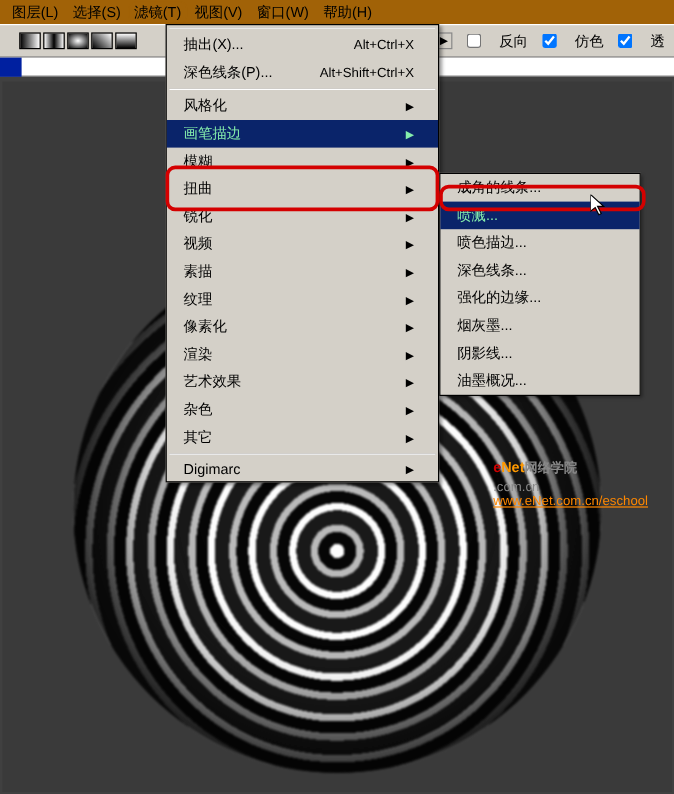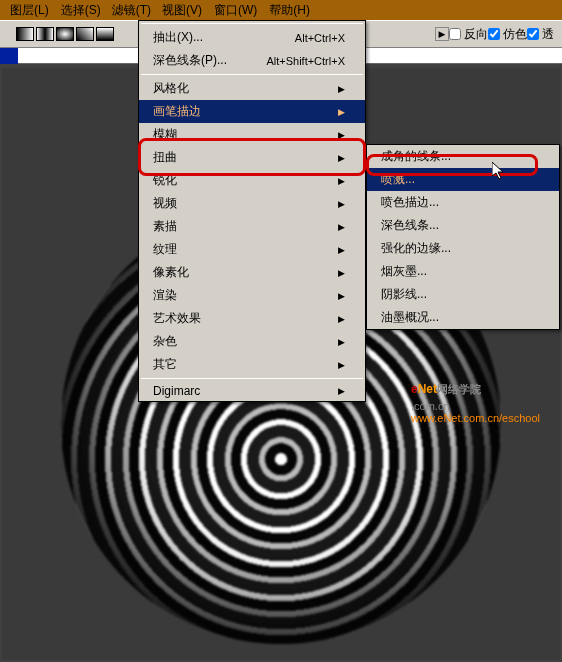--- a/index.html
+++ b/index.html
@@ -7,41 +7,41 @@
 .menubar { background: #a16207; height: 20px; display: flex; align-items: center; padding: 0 4px; }
 .menubar-item { padding: 2px 6px; cursor: pointer; }
 .menubar-item.hl { border: 1px solid #a16207; border-radius: 6px; padding: 0 4px; }
 .toolbar { background: #d4d0c8; height: 28px; display: flex; align-items: center; padding: 0 8px; border-top: 1px solid #fff; border-bottom: 1px solid #808080; }
 .grad-row { display: flex; gap: 2px; margin-left: 8px; }
 .grad-box { width: 18px; height: 14px; border: 1px solid #000; background: linear-gradient(90deg,#000,#fff); }
 .grad-box:nth-child(2){background:linear-gradient(90deg,#fff,#000,#fff);}
 .grad-box:nth-child(3){background:radial-gradient(#fff,#000);}
 .grad-box:nth-child(4){background:linear-gradient(45deg,#000,#fff);}
 .grad-box:nth-child(5){background:linear-gradient(0deg,#000,#fff);}
-.cb { margin-left: 0; display: flex; align-items: center; gap: 3px; }
+.cb { margin-left: 12px; display: flex; align-items: center; gap: 15px; }
 .cb input { width: 12px; height: 12px; }
 .ruler { background: #fff; height: 16px; position: relative; border-bottom: 1px solid #666; }
 .ruler::before { content:''; position:absolute; left:0; top:0; width:18px; height:16px; background:#0020a0; }
 .canvas-area { position: absolute; left: 2px; top: 68px; right: 2px; bottom: 2px; background: #3a3a3a; display:flex; align-items:center; justify-content:center; }
 .ripple { width: 440px; height: 440px; border-radius: 50%; background:
   repeating-radial-gradient(circle at 50% 58%, #e8e8e8 0 6px, #1a1a1a 6px 16px, #b0b0b0 16px 22px, #2a2a2a 22px 34px);
   filter: blur(1px) contrast(1.2);
   box-shadow: 0 0 60px 30px #1a1a1a inset;
   margin-top: 120px;
 }
 .watermark { position: absolute; right: 20px; top: 300px; color: #ff9900; font-family: Arial; pointer-events: none; }
 .watermark .big { font-size: 28px; font-weight: bold; }
 .watermark .big .e { color: #cc0000; }
 .watermark .cn { font-size: 11px; color: #888; }
-.watermark .url { font-size: 11px; color: #ff8800; }
+.watermark .url { font-size: 11px; color: #ff8800; text-decoration: underline; }
 .dropdown { position: absolute; background: #d4d0c8; border: 1px solid #000; box-shadow: 2px 2px 3px rgba(0,0,0,.4); z-index: 10; }
 .dd-main { left: 138px; top: 20px; width: 228px; }
-.dd-sub { left: 366px; top: 144px; width: 194px; }
+.dd-sub { left: 366px; top: 144px; width: 168px; }
 .dd-item { padding: 3px 20px 3px 14px; display: flex; justify-content: space-between; align-items: center; cursor: pointer; white-space: nowrap; }
-.dd-item.hi { background: #0a246a; color: #fdba74; }
+.dd-item.hi { background: #0a246a; color: #86efac; }
 .dd-sep { height: 1px; background: #808080; border-bottom: 1px solid #fff; margin: 2px 2px; }
 .arrow { font-size: 9px; }
 .shortcut { color: #000; font-size: 11px; }
 .redbox1 { position: absolute; left: 138px; top: 138px; width: 228px; height: 38px; border: 3px solid #d40000; border-radius: 8px; z-index: 20; pointer-events: none; }
 .redbox2 { position: absolute; left: 366px; top: 154px; width: 172px; height: 22px; border: 3px solid #d40000; border-radius: 8px; z-index: 20; pointer-events: none; }
 .cursor { position: absolute; left: 492px; top: 162px; z-index: 30; pointer-events: none; }
 .play-icons { margin-left: auto; display: flex; gap: 4px; }
 .pi { width: 14px; height: 14px; border: 1px solid #888; display:flex; align-items:center; justify-content:center; font-size:9px; }
 </style>
 </head>

